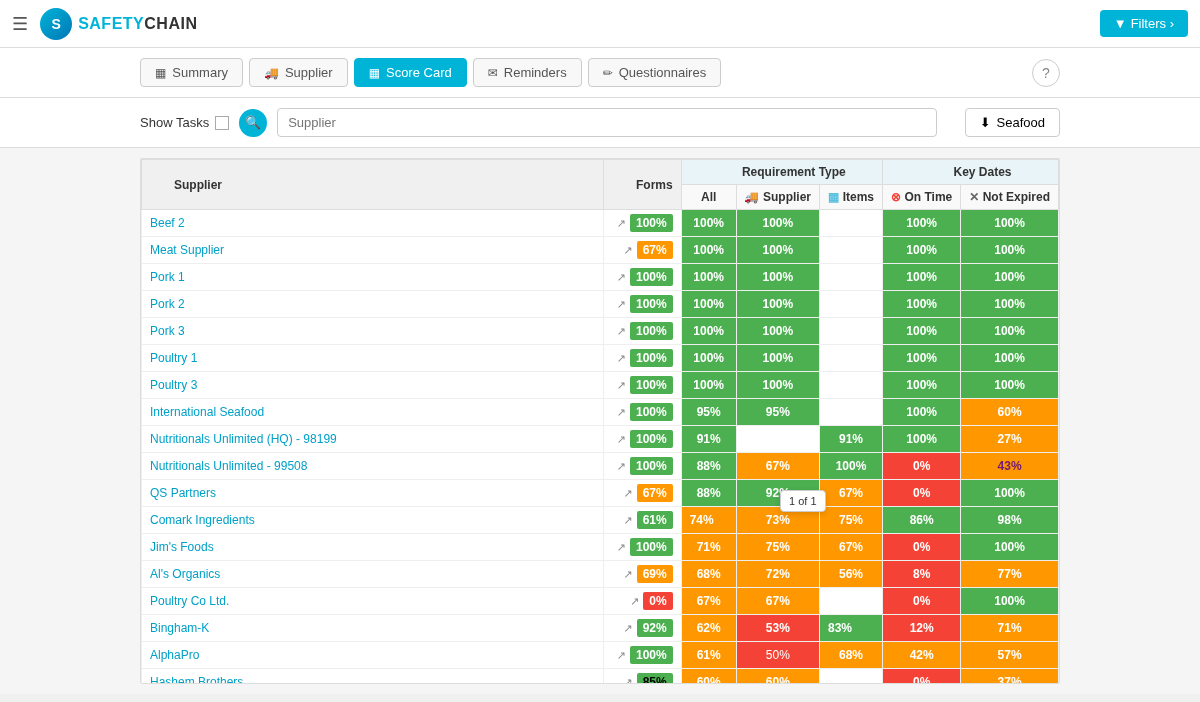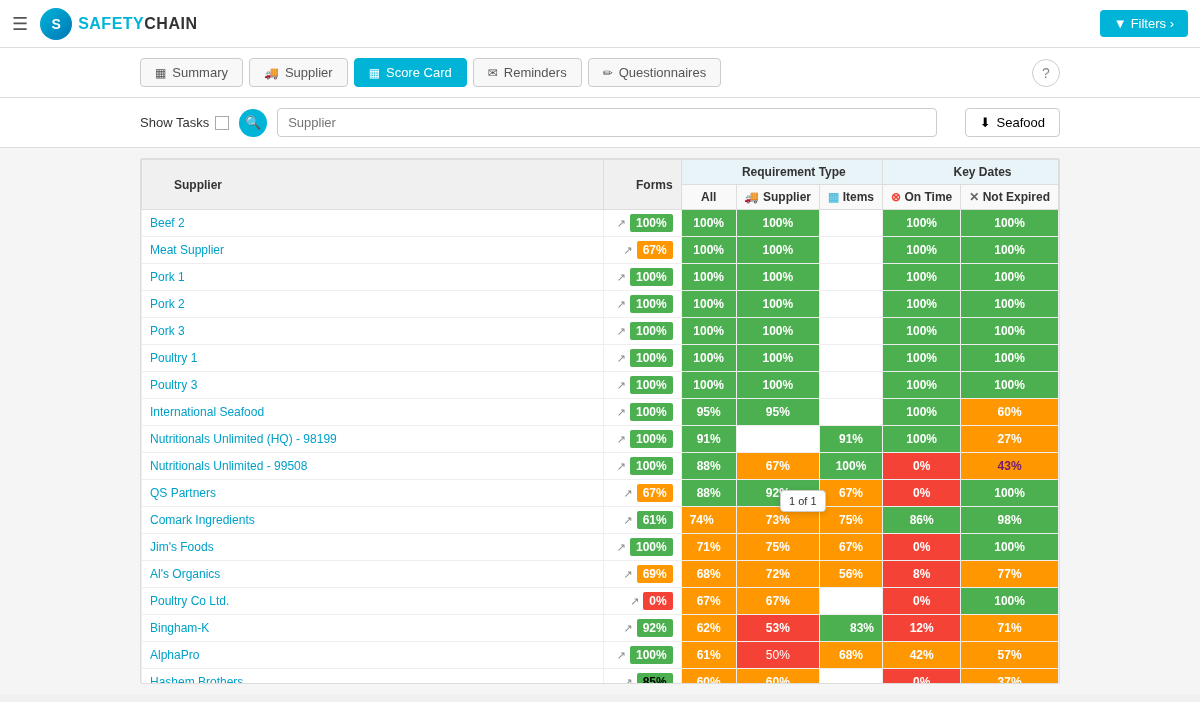--- a/index.html
+++ b/index.html
@@ -474,21 +474,21 @@
           <tr>
             <td class="col-supplier"><a class="supplier-link">Bingham-K</a></td>
             <td style="text-align: right;">
               <div class="forms-cell">
     <span class="forms-link-icon">↗</span>
     <span class="forms-value" style="background:#4caf50;color:#fff">92%</span>
   </div>
             </td>
             <td style="background-color: rgb(255, 152, 0); color: rgb(255, 255, 255); text-align: center; font-weight: bold;">62%</td>
             <td style="background-color: rgb(244, 67, 54); color: rgb(255, 255, 255); text-align: center; font-weight: bold;">53%</td>
-            <td style="background-color: rgb(76, 175, 80); color: rgb(255, 255, 255); text-align: right; font-weight: bold;">83%</td>
+            <td style="background-color: rgb(76, 175, 80); color: rgb(255, 255, 255); text-align: left; font-weight: bold;">83%</td>
             <td style="background-color: rgb(244, 67, 54); color: rgb(255, 255, 255); text-align: center; font-weight: bold;">12%</td>
             <td style="background-color: rgb(255, 152, 0); color: rgb(255, 255, 255); text-align: center; font-weight: bold;">71%</td>
           </tr>
           <tr>
             <td class="col-supplier"><a class="supplier-link">AlphaPro</a></td>
             <td style="text-align: right;">
               <div class="forms-cell">
     <span class="forms-link-icon">↗</span>
     <span class="forms-value" style="background:#4caf50;color:#fff">100%</span>
   </div>

